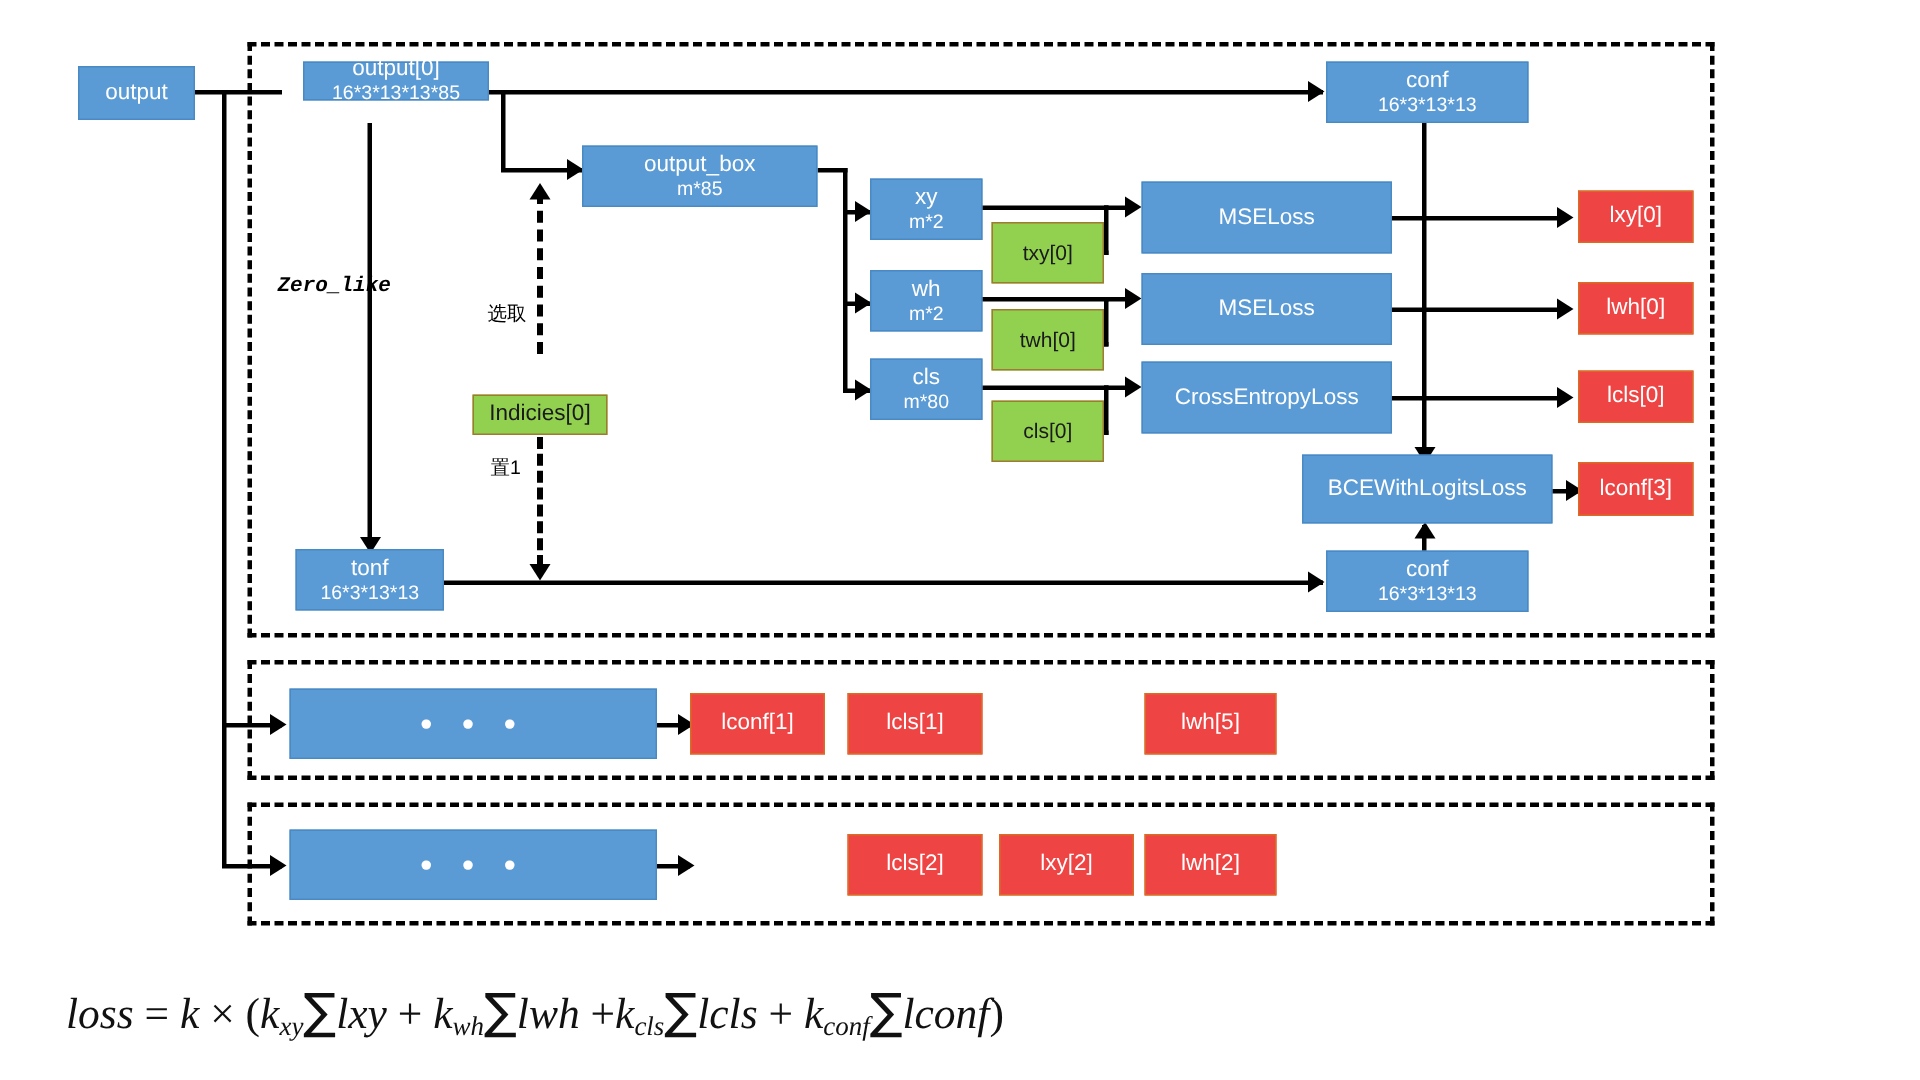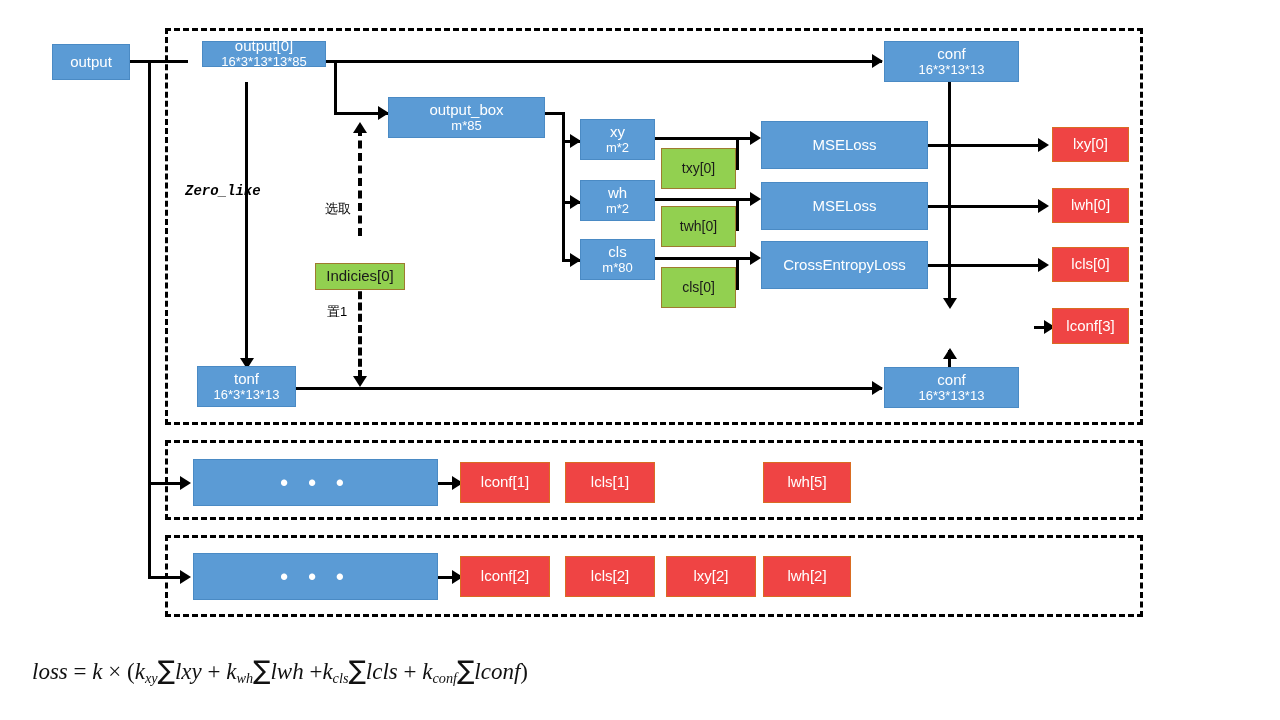--- a/index.html
+++ b/index.html
@@ -27,22 +27,22 @@
   .arrow{position:absolute;width:0;height:0;}
   .arw-r{border-top:7px solid transparent;border-bottom:7px solid transparent;border-left:11px solid #000;}
   .arw-d{border-left:7px solid transparent;border-right:7px solid transparent;border-top:11px solid #000;}
   .arw-u{border-left:7px solid transparent;border-right:7px solid transparent;border-bottom:11px solid #000;}
 
   .lbl{position:absolute;font-size:13px;color:#000;white-space:nowrap;}
   .lbl.ital{font-style:italic;font-weight:bold;font-family:Liberation Mono, monospace;font-size:14px;}
 
   .dots{letter-spacing:7px;font-size:22px;font-weight:bold;line-height:1;}
 
-  #formula{position:absolute;left:32px;top:655px;font-family:"Liberation Serif",serif;
-           font-style:italic;font-size:23px;color:#111;white-space:nowrap;}
+  #formula{position:absolute;left:44px;top:655px;font-family:"Liberation Serif",serif;
+           font-style:italic;font-size:29px;color:#111;white-space:nowrap;}
   #formula .up{font-style:normal;}
   #formula sub{font-size:0.62em;font-style:italic;vertical-align:-0.28em;}
   #formula .sig{font-style:normal;font-size:1.12em;font-family:"DejaVu Sans",sans-serif;}
 </style>
 </head>
 <body>
 
 <div id="root">
 
   <div class="dashpanel" style="left:165px;top:28px;width:978px;height:397px;"></div>
@@ -183,20 +183,23 @@
 
   <div class="box blue" style="left:761px;top:121px;width:167px;height:48px;">
     <span class="t1">MSELoss</span>
   </div>
   <div class="box blue" style="left:761px;top:182px;width:167px;height:48px;">
     <span class="t1">MSELoss</span>
   </div>
   <div class="box blue" style="left:761px;top:241px;width:167px;height:48px;">
     <span class="t1">CrossEntropyLoss</span>
   </div>
+  <div class="box blue" style="left:868px;top:303px;width:167px;height:46px;">
+    <span class="t1">BCEWithLogitsLoss</span>
+  </div>
 
   <div class="box orange" style="left:1052px;top:127px;width:77px;height:35px;">
     <span class="t1">lxy[0]</span>
   </div>
   <div class="box orange" style="left:1052px;top:188px;width:77px;height:35px;">
     <span class="t1">lwh[0]</span>
   </div>
   <div class="box orange" style="left:1052px;top:247px;width:77px;height:35px;">
     <span class="t1">lcls[0]</span>
   </div>
@@ -212,23 +215,20 @@
   </div>
   <div class="box orange" style="left:565px;top:462px;width:90px;height:41px;">
     <span class="t1">lcls[1]</span>
   </div>
   <div class="box orange" style="left:763px;top:462px;width:88px;height:41px;">
     <span class="t1">lwh[5]</span>
   </div>
 
   <div class="box blue" style="left:193px;top:553px;width:245px;height:47px;">
     <span class="dots">• • •</span>
-  </div>
-  <div class="box orange" style="left:460px;top:556px;width:90px;height:41px;">
-    <span class="t1">lconf[2]</span>
   </div>
   <div class="box orange" style="left:565px;top:556px;width:90px;height:41px;">
     <span class="t1">lcls[2]</span>
   </div>
   <div class="box orange" style="left:666px;top:556px;width:90px;height:41px;">
     <span class="t1">lxy[2]</span>
   </div>
   <div class="box orange" style="left:763px;top:556px;width:88px;height:41px;">
     <span class="t1">lwh[2]</span>
   </div>

